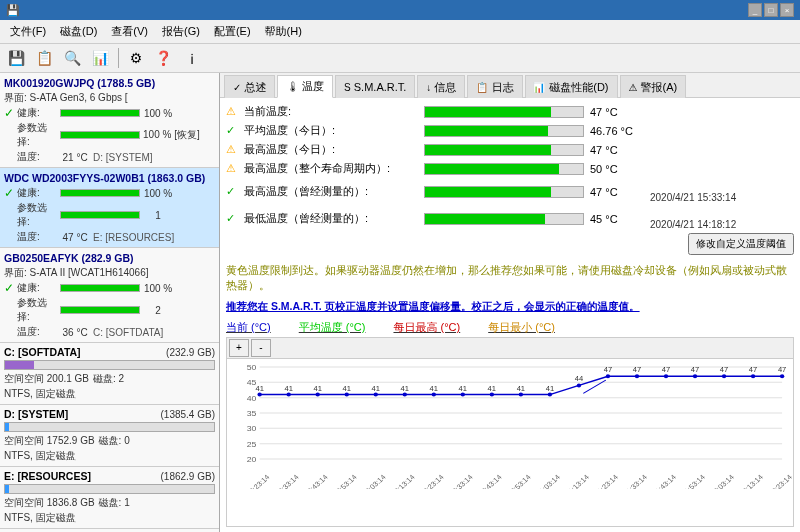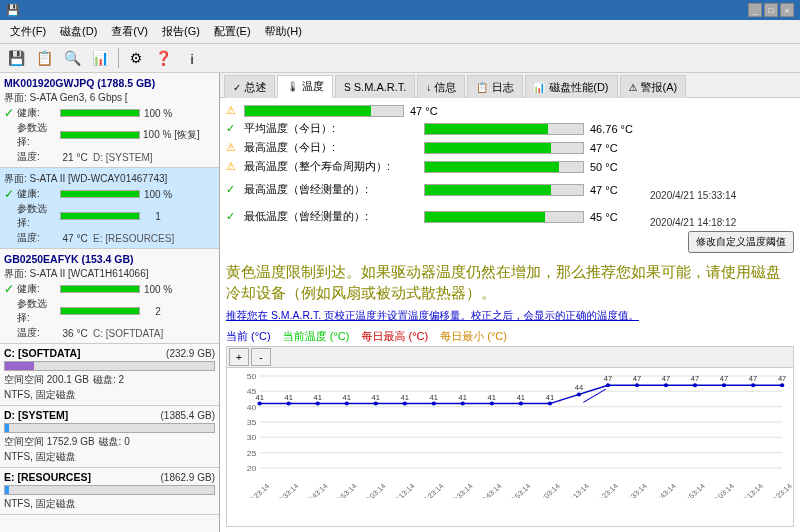--- a/index.html
+++ b/index.html
@@ -157,25 +157,25 @@
       flex-direction: column;
       padding: 6px;
     }
     .temp-row { display: flex; align-items: center; margin-bottom: 3px; }
     .temp-label { width: 180px; font-size: 11px; }
     .temp-bar-outer { width: 160px; height: 12px; background: #e0e0e0; border: 1px solid #aaa; overflow: hidden; margin-right: 6px; }
     .temp-bar-inner { height: 100%; background: #00cc00; }
     .temp-value { font-size: 11px; min-width: 60px; }
     .temp-date { font-size: 10px; color: #333; margin-top: 12px; }
     
-    .warning-text { color: #888800; font-size: 15px; margin: 4px 0; line-height: 1.4; }
-    .recommend-text { color: #0000cc; font-size: 10.5px; margin: 2px 0; text-decoration: underline; cursor: pointer; }
-    
-    
-    .chart-header { font-size: 11px; color: #333; margin: 4px 0 2px; display: flex; gap: 12px; }
+    .warning-text { color: #888800; font-size: 11px; margin: 4px 0; line-height: 1.4; }
+    .recommend-text { color: #0000cc; font-size: 10.5px; margin: 2px 0; text-decoration: underline; cursor: pointer; font-weight: bold; }
+    
+    
+    .chart-header { font-size: 11px; color: #333; margin: 4px 0 2px; display: flex; gap: 28px; text-decoration: underline; }
     .chart-container { flex: 1; position: relative; overflow: hidden; border: 1px solid #ccc; background: white; }
     
     .chart-toolbar { padding: 1px 2px; background: #f0f0f0; border-bottom: 1px solid #ccc; display: flex; gap: 2px; }
     .chart-tb-btn { width: 20px; height: 18px; background: #f0f0f0; border: 1px solid #aaa; display: flex; align-items: center; justify-content: center; font-size: 10px; cursor: pointer; }
   </style>
 </head>
 <body>
 
 <div class="title-bar">
   <div class="title-bar-left">
@@ -234,21 +234,21 @@
       <span class="stat-value">100 % [恢复]</span>
     </div>
     <div class="stat-row">
       <span style="color:#00aa00;font-size:12px;visibility:hidden;">✓</span>
       <span class="stat-label">温度:</span>
       <span class="stat-value">21 °C</span>
       <span style="font-size:10px;color:#555;">D: [SYSTEM]</span>
     </div>
   </div>
       <div class="disk-item selected">
-    <div class="disk-info-row">界面: S-ATA II [WD-WCAY01467743]</div>
+    <div class="disk-header">WDC WD2003FYYS-02W0B1 (1863.0 GB)</div>
     <div class="stat-row">
       <span style="color:#00aa00;font-size:12px;">✓</span>
       <span class="stat-label">健康:</span>
       <div class="progress-bar-outer">
         <div class="progress-bar-inner" style="width:100%;background:#00cc00;"></div>
       </div>
       <span class="stat-value">100 %</span>
     </div>
     <div class="stat-row">
       <span style="color:#00aa00;font-size:12px;visibility:hidden;">✓</span>
@@ -259,21 +259,21 @@
       <span class="stat-value">1</span>
     </div>
     <div class="stat-row">
       <span style="color:#00aa00;font-size:12px;visibility:hidden;">✓</span>
       <span class="stat-label">温度:</span>
       <span class="stat-value">47 °C</span>
       <span style="font-size:10px;color:#555;">E: [RESOURCES]</span>
     </div>
   </div>
       <div class="disk-item">
-    <div class="disk-header">GB0250EAFYK (153.4 GB)</div>
+    <div class="disk-header">GB0250EAFYK (282.9 GB)</div>
     <div class="disk-info-row">界面: S-ATA II [WCAT1H614066]</div>
     <div class="stat-row">
       <span style="color:#00aa00;font-size:12px;">✓</span>
       <span class="stat-label">健康:</span>
       <div class="progress-bar-outer">
         <div class="progress-bar-inner" style="width:100%;background:#00cc00;"></div>
       </div>
       <span class="stat-value">100 %</span>
     </div>
     <div class="stat-row">
@@ -324,20 +324,24 @@
     </div>
   </div>
       <div class="volume-item">
     <div class="volume-header">
       <span class="volume-label">E: [RESOURCES]</span>
       <span class="volume-size">(1862.9 GB)</span>
     </div>
     <div class="volume-bar-outer">
       <div class="volume-bar-inner" style="width:2%;background:#3399ff;"></div>
     </div>
+    <div class="volume-details">
+      <span>空间空间 1836.8 GB</span>
+      <span>磁盘: 1</span>
+    </div>
     <div class="volume-details" style="margin-top:1px;">
       <span>NTFS, 固定磁盘</span>
     </div>
   </div>
     </div>
 
   <div class="right-panel">
 
     <div class="tab-bar" id="tab-bar">
         <div class="tab">
@@ -367,20 +371,21 @@
         <div class="tab">
           <span class="tab-icon">⚠</span>
           <span>警报(A)</span>
         </div>
       </div>
 
     <div class="content-area" id="content-area">
         <div style="display:flex;flex-direction:column;gap:1px;">
     <div class="temp-row">
       <span style="color:#ffaa00;width:18px;font-size:11px;">⚠</span>
+      <span class="temp-label">当前温度:</span>
       <div class="temp-bar-outer">
         <div class="temp-bar-inner" style="width:80%;"></div>
       </div>
       <span class="temp-value">47 °C</span>
       <span class="temp-date"></span>
     </div>
 
     <div class="temp-row">
       <span style="color:#00aa00;width:18px;font-size:11px;">✓</span>
       <span class="temp-label">平均温度（今日）:</span>
@@ -431,21 +436,21 @@
       <span class="temp-date">2020/4/21 14:18:12</span>
     </div>
   </div>
         <div style="text-align:right;margin-bottom:4px;">
   <button style="font-size:10px;padding:2px 6px;">修改自定义温度阈值</button>
 </div>
         <div class="warning-text">黄色温度限制到达。如果驱动器温度仍然在增加，那么推荐您如果可能，请使用磁盘冷却设备（例如风扇或被动式散热器）。</div>
         <div class="recommend-text">推荐您在 S.M.A.R.T. 页校正温度并设置温度偏移量。校正之后，会显示的正确的温度值。</div>
         <div class="chart-header">
           <span style="color:#0000cc;">当前 (°C)</span>
-          <span style="color:#00cc00;">当前温度 (°C)</span>
+          <span style="color:#00cc00;">平均温度 (°C)</span>
           <span style="color:#cc0000;">每日最高 (°C)</span>
           <span style="color:#cc8800;">每日最小 (°C)</span>
         </div>
         <div class="chart-container" style="flex: 1 1 0%; min-height: 0px;">
   <div class="chart-toolbar">
     <div class="chart-tb-btn">+</div>
     <div class="chart-tb-btn">-</div>
   </div>
 <svg viewBox="0 0 520 130" preserveAspectRatio="none" style="width: 100%; height: 130px; display: block;">
             <line x1="30" x2="510" y1="100" y2="100" stroke="#e0e0e0" stroke-width="1"></line>

